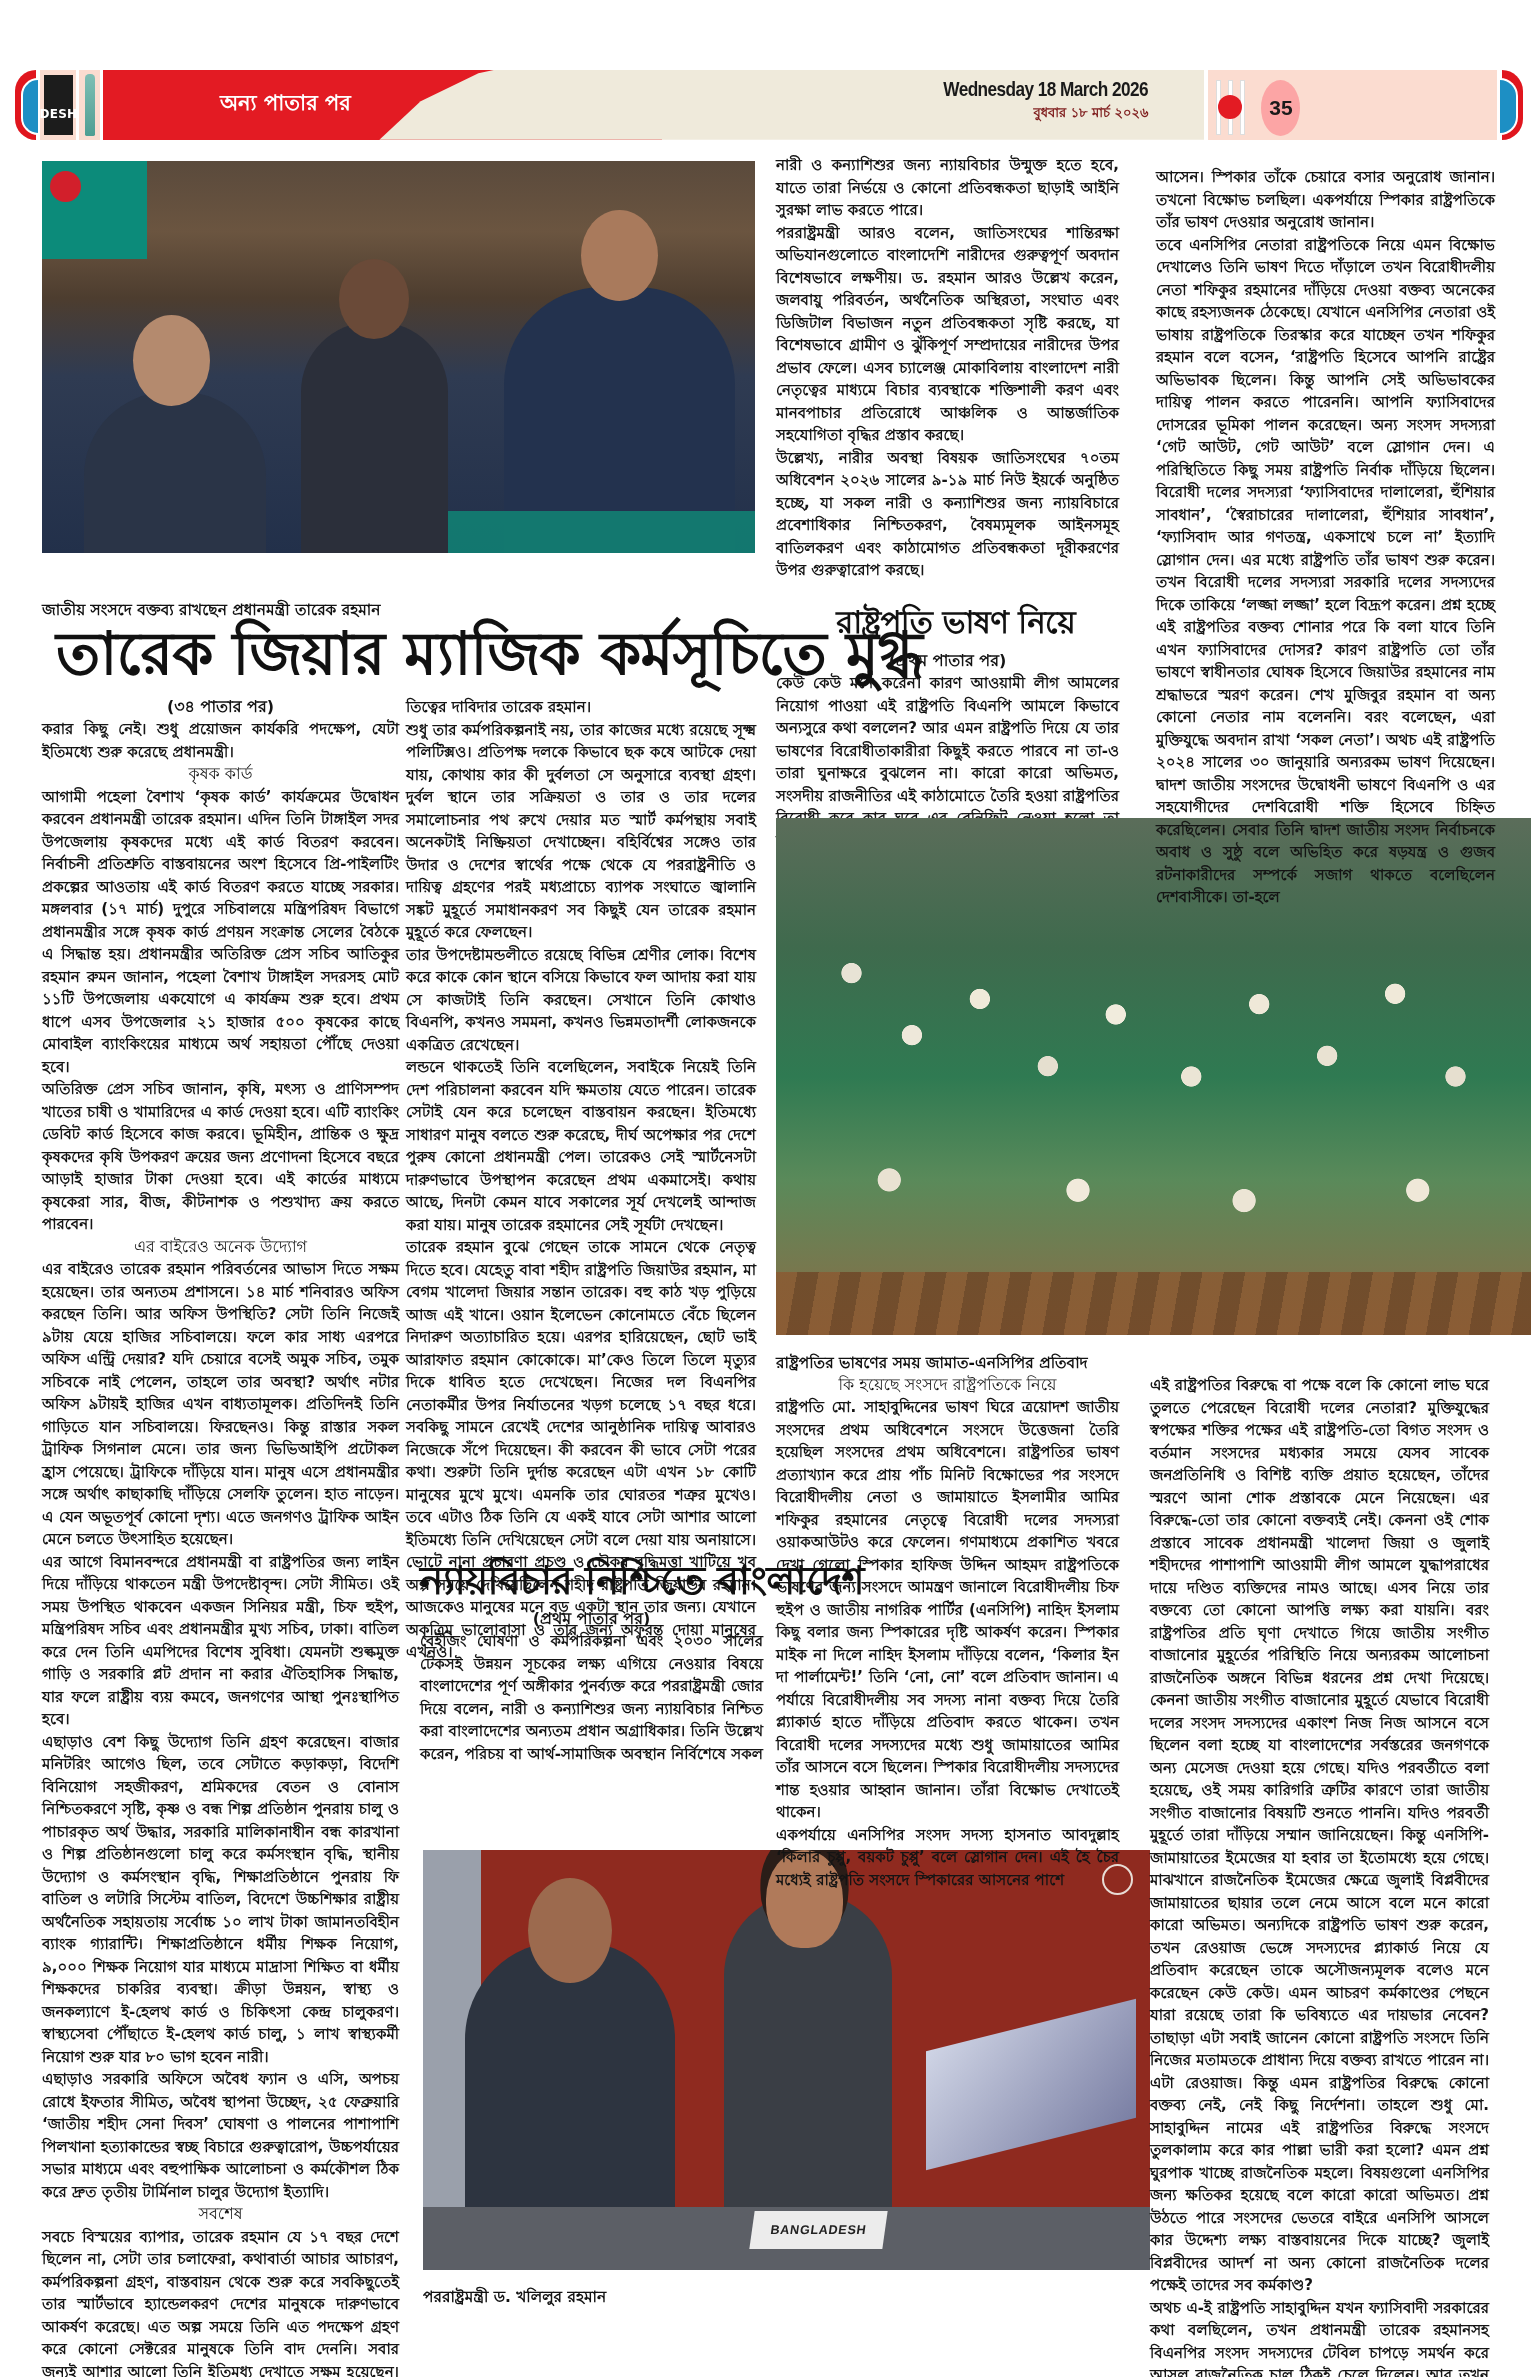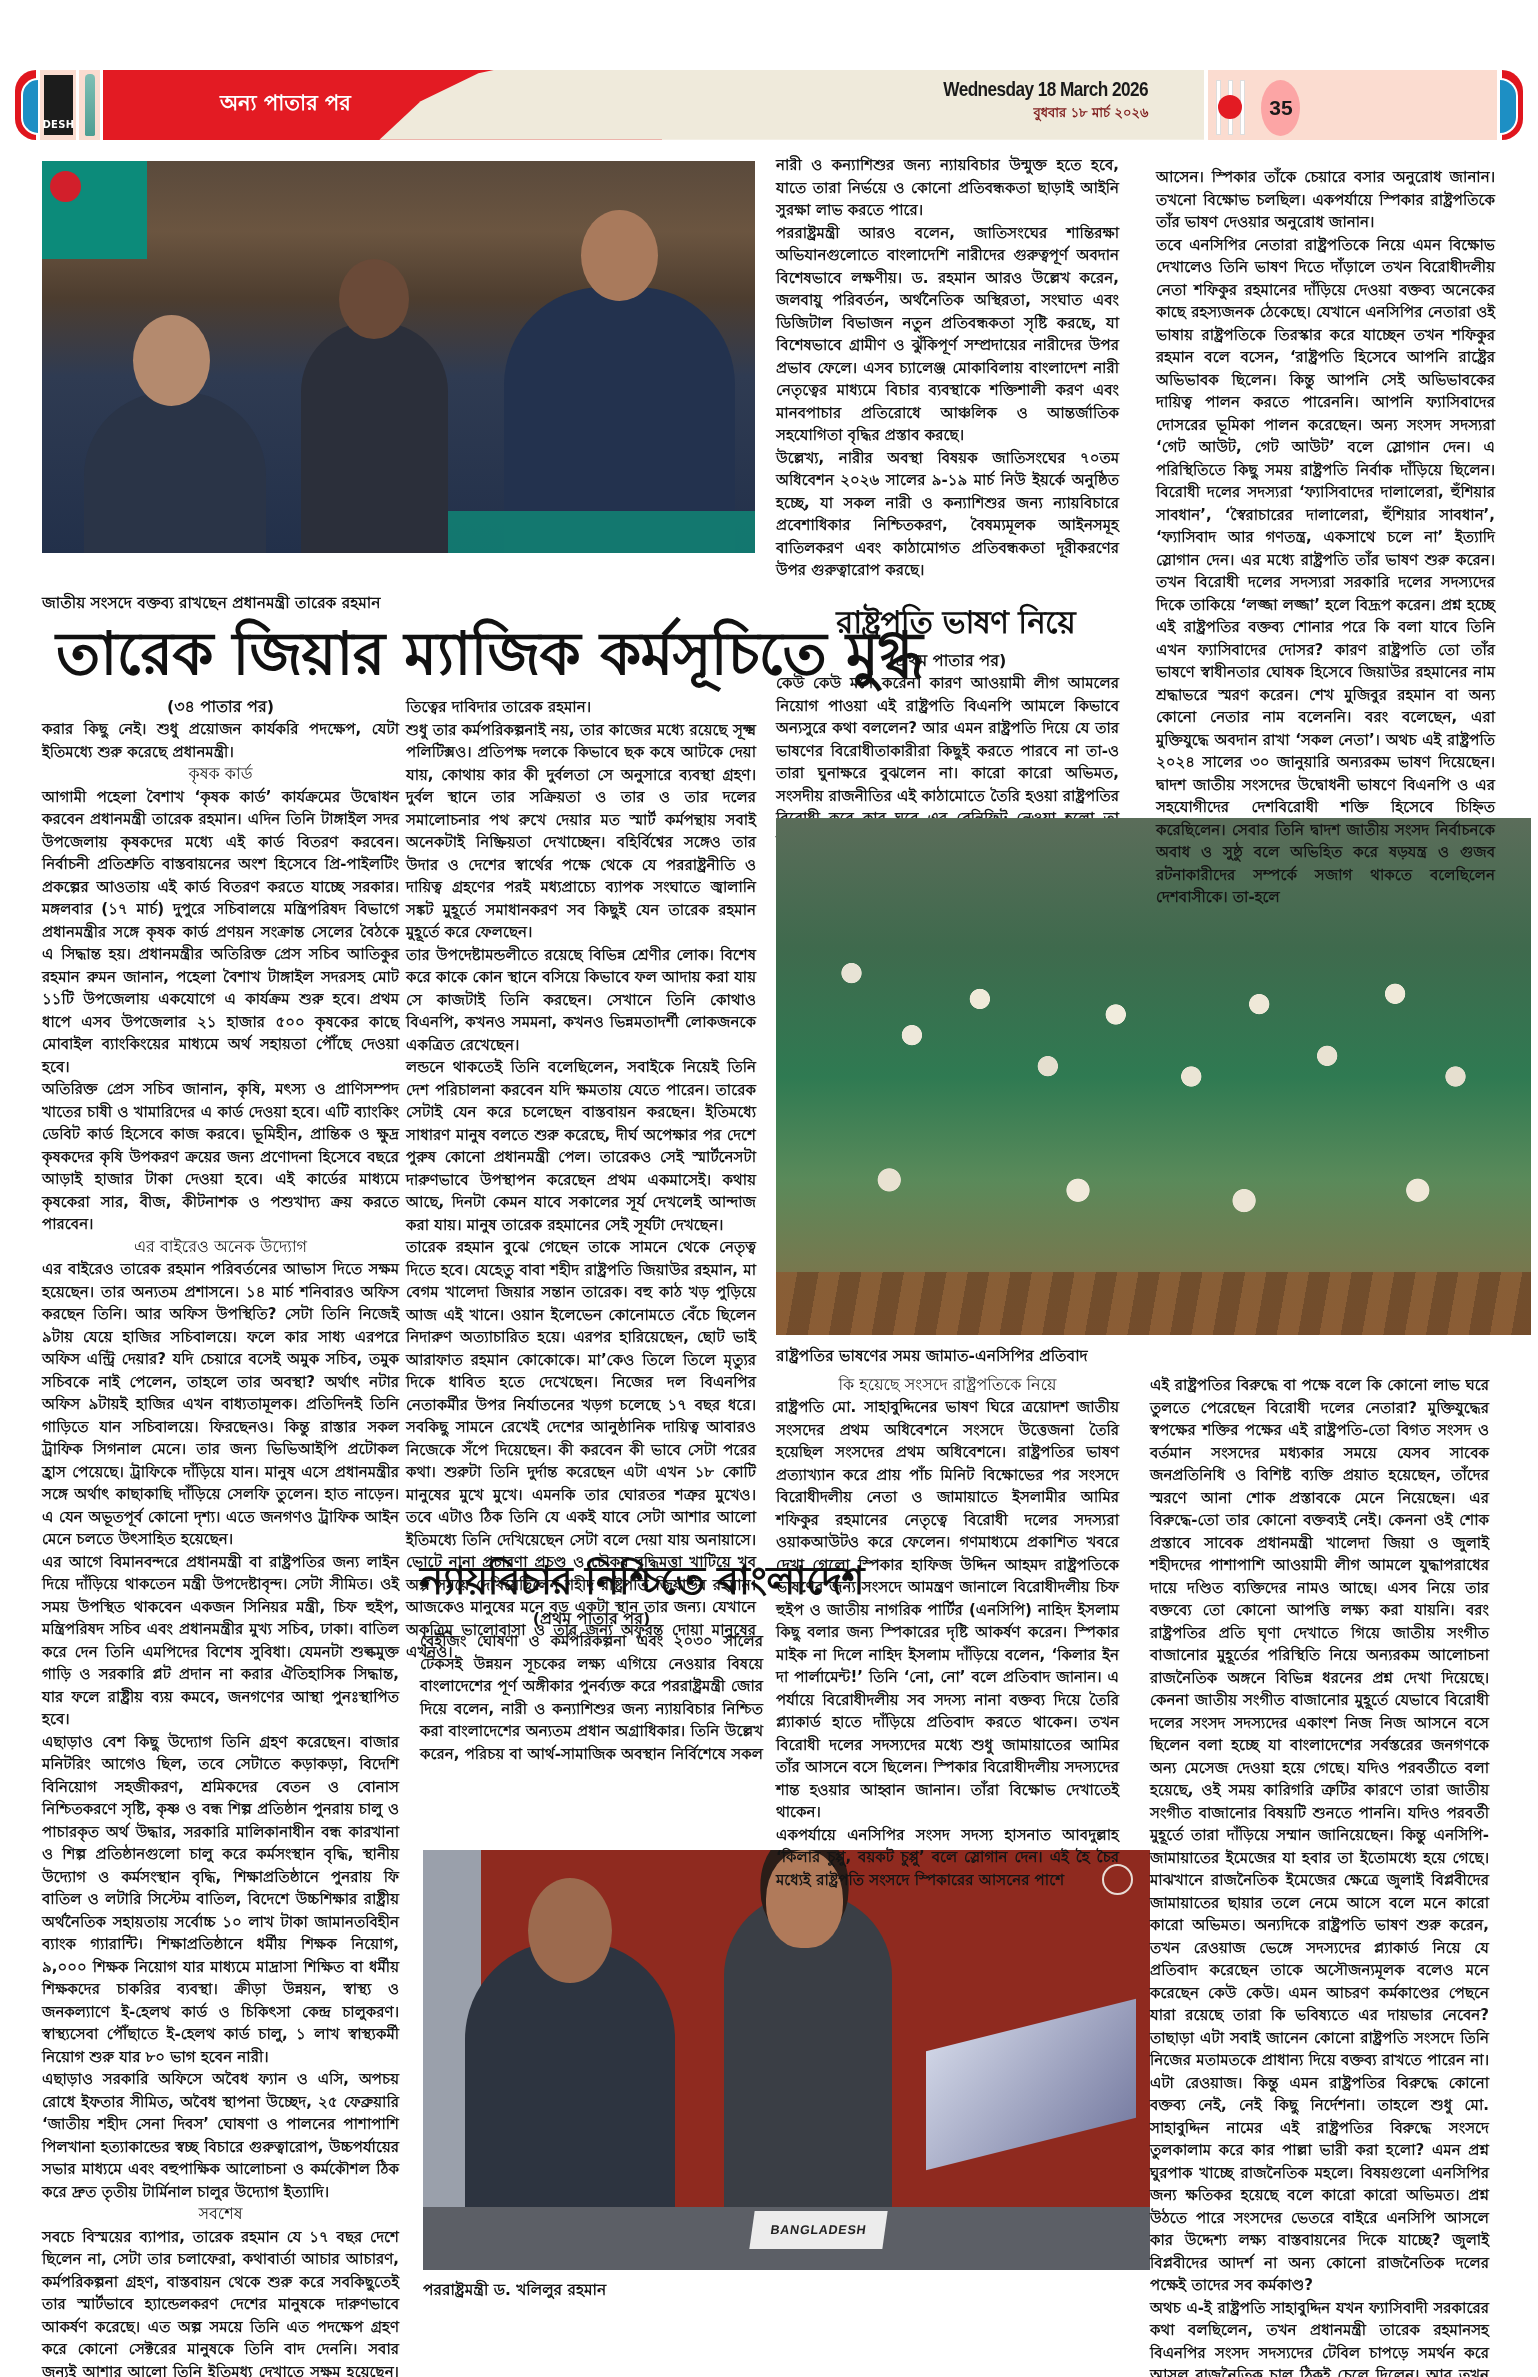--- a/index.html
+++ b/index.html
@@ -7,42 +7,42 @@
   body { font-family: "DejaVu Sans", "Liberation Sans", sans-serif; color: #111; position: relative; }
 
   
   .masthead { position: absolute; left: 15.4px; top: 67px; width: 1508px; height: 77px; }
   .mh-cap-l, .mh-cap-r { position: absolute; top: 2.8px; width: 21px; height: 70px; }
   .mh-cap-l { left: 0; border-radius: 42px 0 0 42px; background: #e0161e; }
   .mh-cap-l::after { content: ""; position: absolute; left: 5.6px; top: 8.4px; width: 15.4px; height: 53px; border-radius: 28px 0 0 28px; background: #1d8fc4; border: 2.8px solid #fff; border-right: none; }
   .mh-cap-r { right: 0; border-radius: 0 42px 42px 0; background: #e0161e; }
   .mh-cap-r::after { content: ""; position: absolute; right: 5.6px; top: 8.4px; width: 15.4px; height: 53px; border-radius: 0 28px 28px 0; background: #1d8fc4; border: 2.8px solid #fff; border-left: none; }
   .mh-logo { position: absolute; left: 25px; top: 2.8px; width: 36px; height: 70px; background: #fbdcd0; }
-  .mh-logo-box { position: absolute; left: 3.5px; top: 5.6px; width: 29px; height: 60px; background: #1c1c1c; color: #fff; font-weight: bold; font-size: 10px; display: flex; align-items: flex-end; justify-content: center; padding-bottom: 5px; letter-spacing: 0.3px; }
+  .mh-logo-box { position: absolute; left: 3.5px; top: 5.6px; width: 29px; height: 60px; background: #1c1c1c; color: #fff; font-weight: bold; font-size: 12px; display: flex; align-items: flex-end; justify-content: center; padding-bottom: 14px; letter-spacing: 0.3px; }
   .mh-liberty { position: absolute; left: 64px; top: 2.8px; width: 21px; height: 70px; background: #fbdcd0; }
   .mh-liberty .statue { position: absolute; left: 5.6px; top: 4.2px; width: 9.8px; height: 62px; background: linear-gradient(#7fbfb5, #4f9e93); border-radius: 4.2px 4.2px 1.4px 1.4px; }
   .mh-red { position: absolute; left: 88px; top: 2.8px; width: 559px; height: 70px; background: #e31b23; }
   .mh-cream { position: absolute; left: 364px; top: 2.8px; width: 825px; height: 70px; background: #efeadb; clip-path: polygon(0 100%, 5% 45%, 12% 5%, 14% 0, 100% 0, 100% 100%); }
   .mh-section { position: absolute; left: 88px; top: 2.8px; width: 364px; height: 70px; display: flex; align-items: center; justify-content: center; color: #fff; font-size: 21px; font-weight: bold; }
   .mh-date { position: absolute; left: 839px; top: 9.8px; width: 294px; text-align: right; }
   .mh-date-en { font-family: "Liberation Sans", sans-serif; font-weight: bold; font-size: 21px; letter-spacing: -0.7px; color: #1a1a1a; transform: scaleX(0.82); transform-origin: right; white-space: nowrap; }
   .mh-date-bn { font-size: 13px; font-weight: bold; color: #7f1d1d; margin-top: 2px; }
   .mh-right { position: absolute; left: 1193px; top: 2.8px; width: 289px; height: 70px; background: #fbdcd0; }
   .mh-emblem { position: absolute; left: 1201px; top: 12.6px; width: 28px; height: 55px; }
   .mh-emblem .pil { position: absolute; top: 0; width: 4.2px; height: 55px; background: #fff; border: 0.7px solid #ddd; }
   .mh-emblem .sun { position: absolute; left: 2.1px; top: 15.4px; width: 24px; height: 24px; border-radius: 50%; background: #e31b23; }
   .mh-page { position: absolute; left: 1246px; top: 12.6px; width: 39px; height: 56px; border-radius: 50%; background: #fca5a5; display: flex; align-items: center; justify-content: center; font-family: "Liberation Sans", sans-serif; font-weight: bold; font-size: 21px; color: #1a1a1a; }
 
   
   .col { position: absolute; }
   .body-text { font-size: 15px; line-height: 22.5px; text-align: justify; font-weight: bold; color: #141414; }
   .body-text p { margin: 0; }
   .sub-head { text-align: center; font-weight: normal; font-size: 16px; line-height: 22.4px; }
   .cont-note { text-align: center; font-weight: bold; font-size: 16px; line-height: 22.4px; }
-  .caption { font-weight: bold; font-size: 15.4px; line-height: 21px; color: #111; }
+  .caption { font-weight: bold; font-size: 15.4px; line-height: 21px; color: #111; margin-top: 7px; }
 
   .headline { position: absolute; font-weight: bold; color: #111; white-space: nowrap; letter-spacing: -0.7px; }
 
   
   .photo { position: absolute; overflow: hidden; }
   .photo-parliament { background:
       linear-gradient(180deg, #5a4a3c 0%, #6b5540 18%, #4d3d2f 35%, #2f3b52 55%, #22304a 100%); }
   .photo-parliament .screen { position: absolute; left: 0; top: 0; width: 105px; height: 98px; background: #0c8b7a; }
   .photo-parliament .screen::after { content: ""; position: absolute; left: 8.4px; top: 9.8px; width: 31px; height: 31px; border-radius: 50%; background: #d21f2b; }
   .photo-parliament .man1 { position: absolute; left: 42px; top: 231px; width: 182px; height: 161px; border-radius: 84px 84px 0 0; background: #2a3447; }

